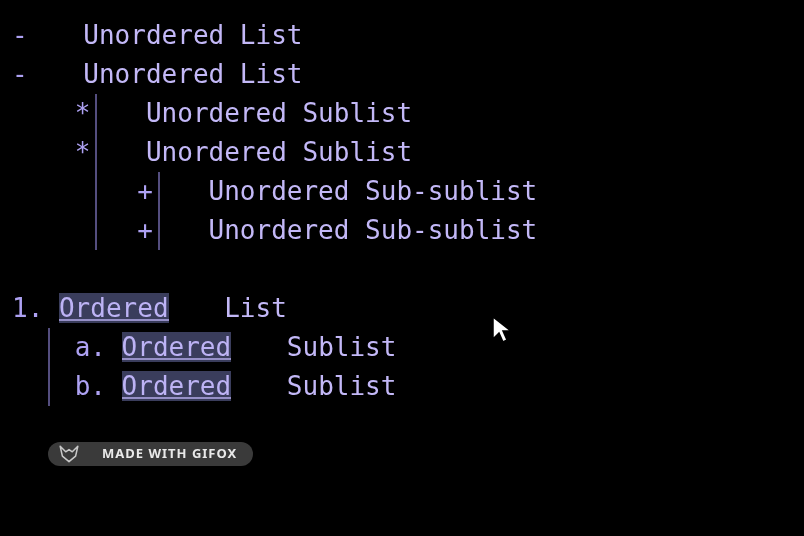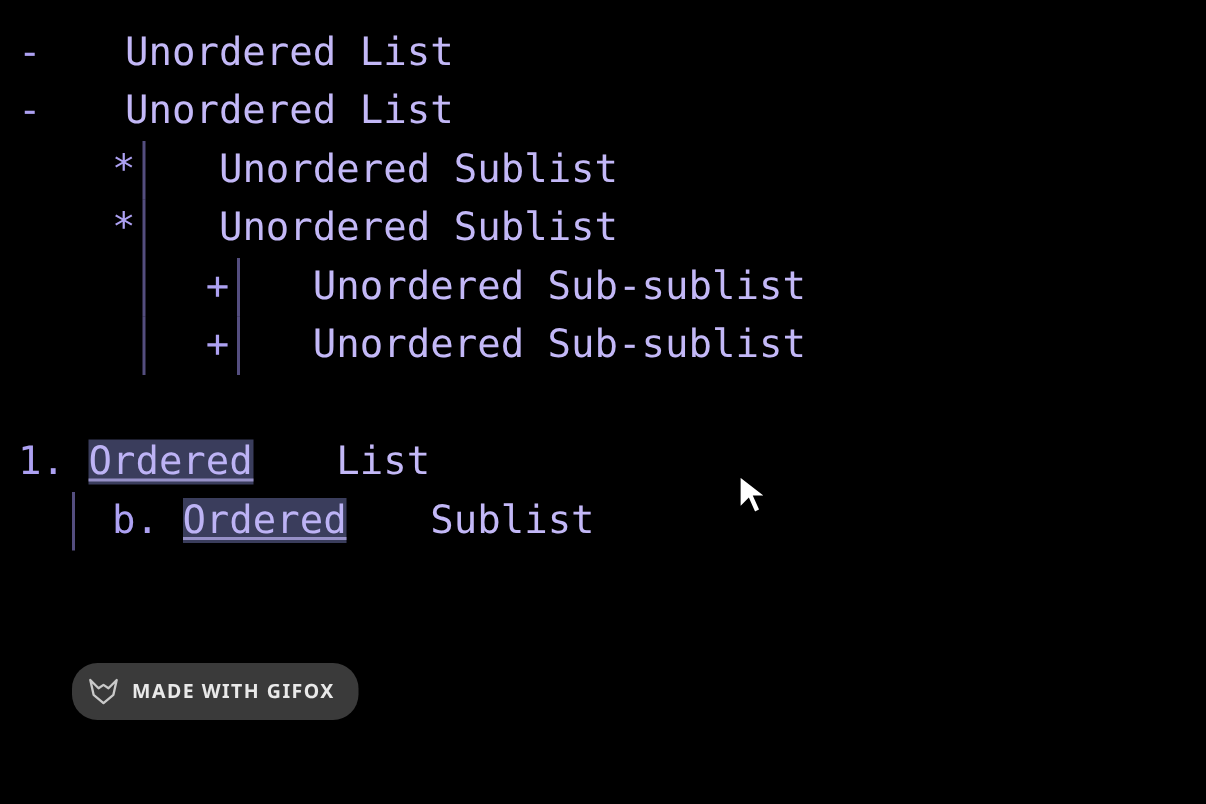--- a/index.html
+++ b/index.html
@@ -70,27 +70,27 @@
     top: 316px;
     z-index: 10;
   }
   .mouse-pointer svg {
     display: block;
   }
   .badge {
     position: absolute;
     left: 48px;
     top: 442px;
-    height: 38px;
+    height: 24px;
     background: #3a3a3a;
     border-radius: 17px;
     display: flex;
     align-items: center;
     padding: 0 16px 0 10px;
-    gap: 8px;
+    gap: 22px;
     z-index: 20;
   }
   .badge .fox {
     width: 22px; height: 18px;
     color: #c9c9c9;
   }
   .badge-text {
     font-family: system-ui, -apple-system, sans-serif;
     font-size: 13px;
     font-weight: 700;
@@ -117,20 +117,21 @@
 
   <div class="line"><span class="indent-bar l1"></span><span class="indent-bar l2"></span><span>        </span><span class="marker">+ </span><span class="txt">Unordered Sub-sublist</span></div>
 
   <div class="line"><span class="indent-bar l1"></span><span class="indent-bar l2"></span><span>        </span><span class="marker">+ </span><span class="txt">Unordered Sub-sublist</span></div>
 
   <div class="gap"></div>
 
   <div class="line"><span class="marker">1.</span><span> </span><span class="hl-word">Ordered</span><span class="txt"> List</span></div>
 
 
+  <div class="line"><span class="indent-bar l3"></span><span>    </span><span class="marker">a.</span><span> </span><span class="hl-word">Ordered</span><span class="txt"> Sublist</span></div>
 
   <div class="line"><span class="indent-bar l3"></span><span>    </span><span class="marker">b.</span><span> </span><span class="hl-word">Ordered</span><span class="txt"> Sublist</span></div>
 
 </div>
 
 <div class="mouse-pointer">
   <svg width="22" height="30" viewBox="0 0 22 30">
     <path d="M1 1 L1 23 L7 17 L11 26 L15 24 L11 15 L19 15 Z" fill="white" stroke="black" stroke-width="1.5"></path>
   </svg>
 </div>

